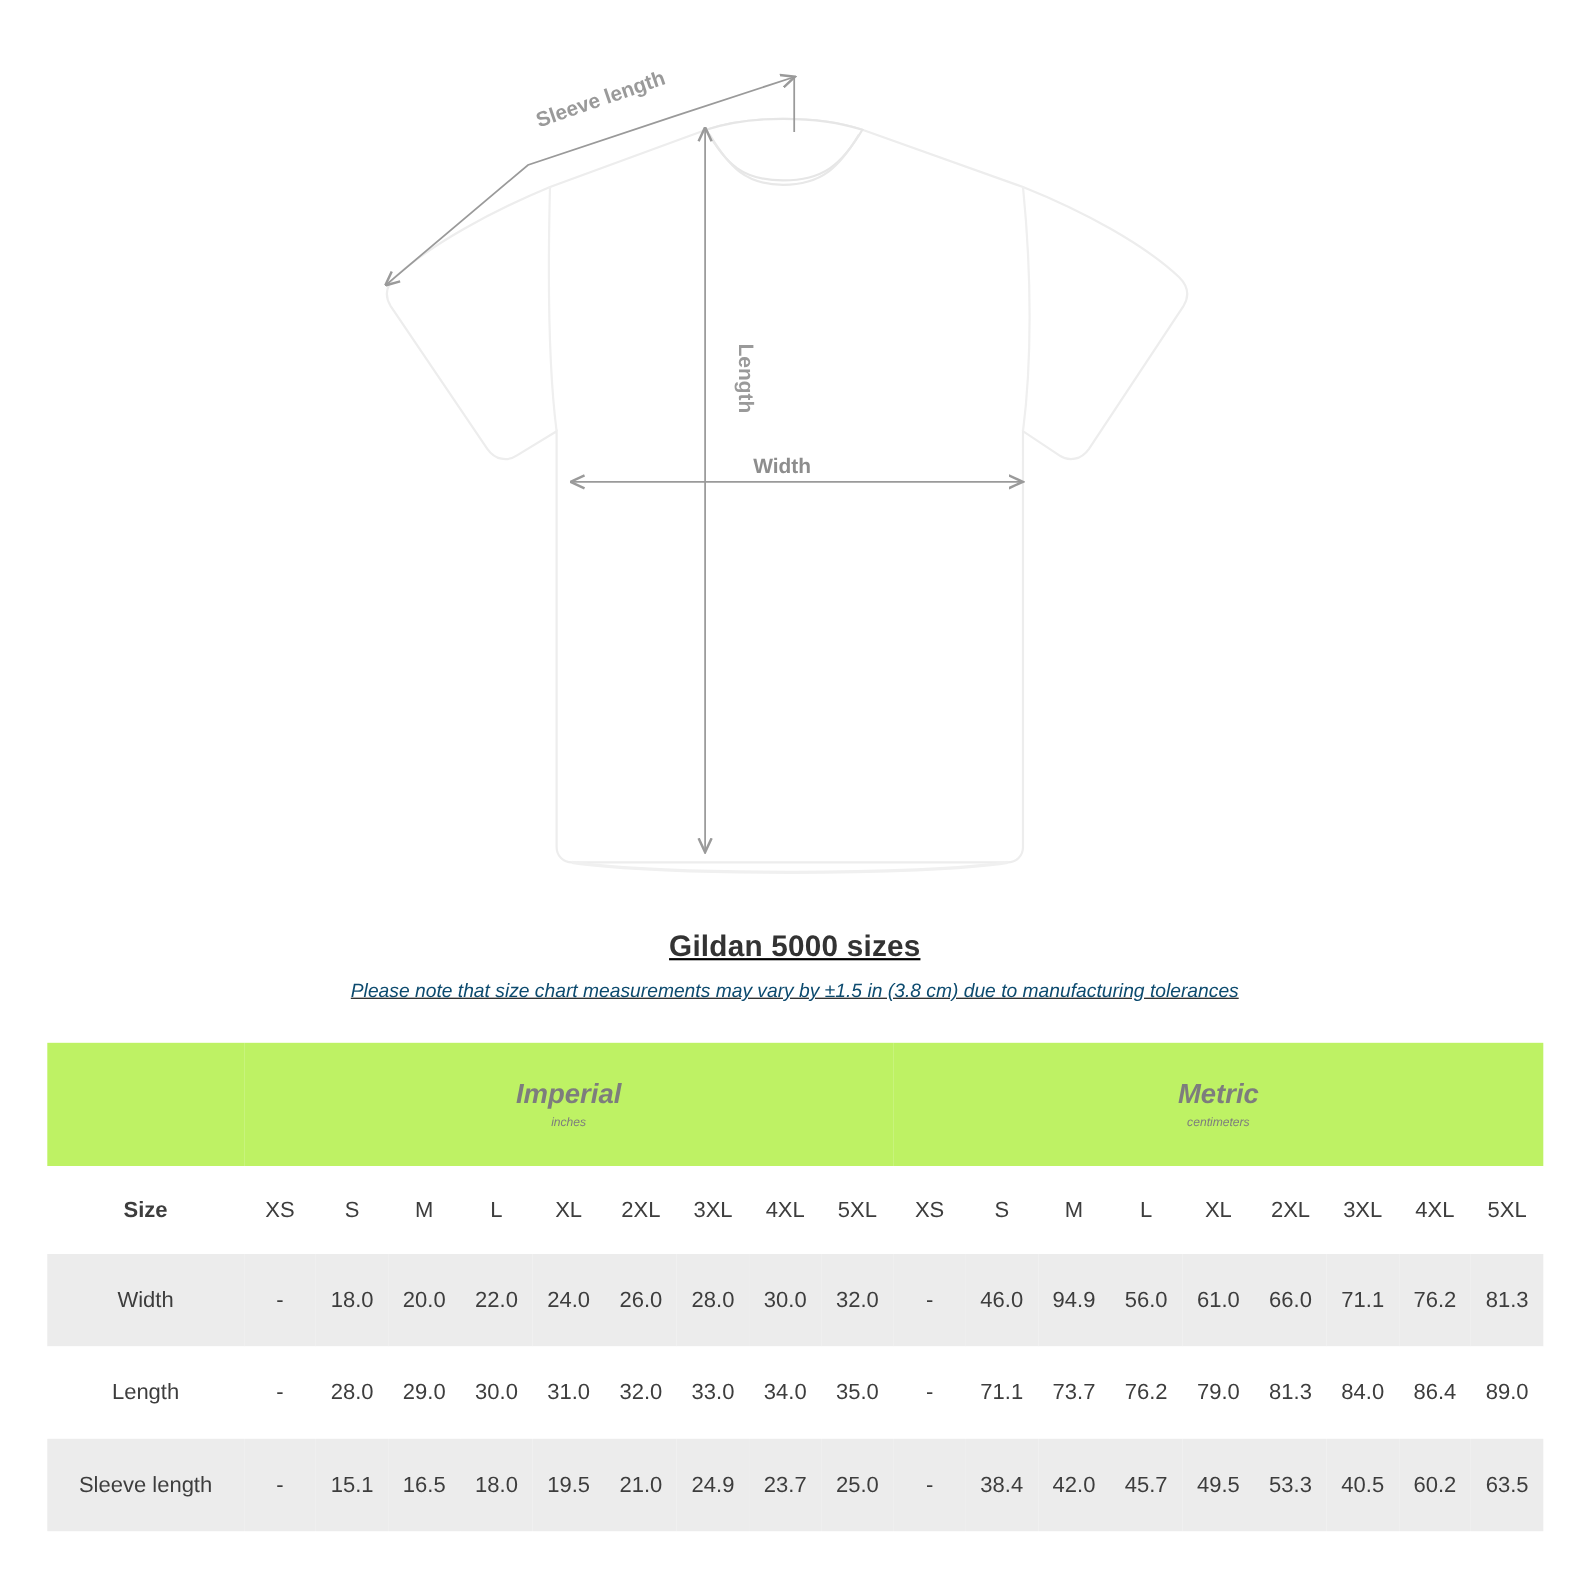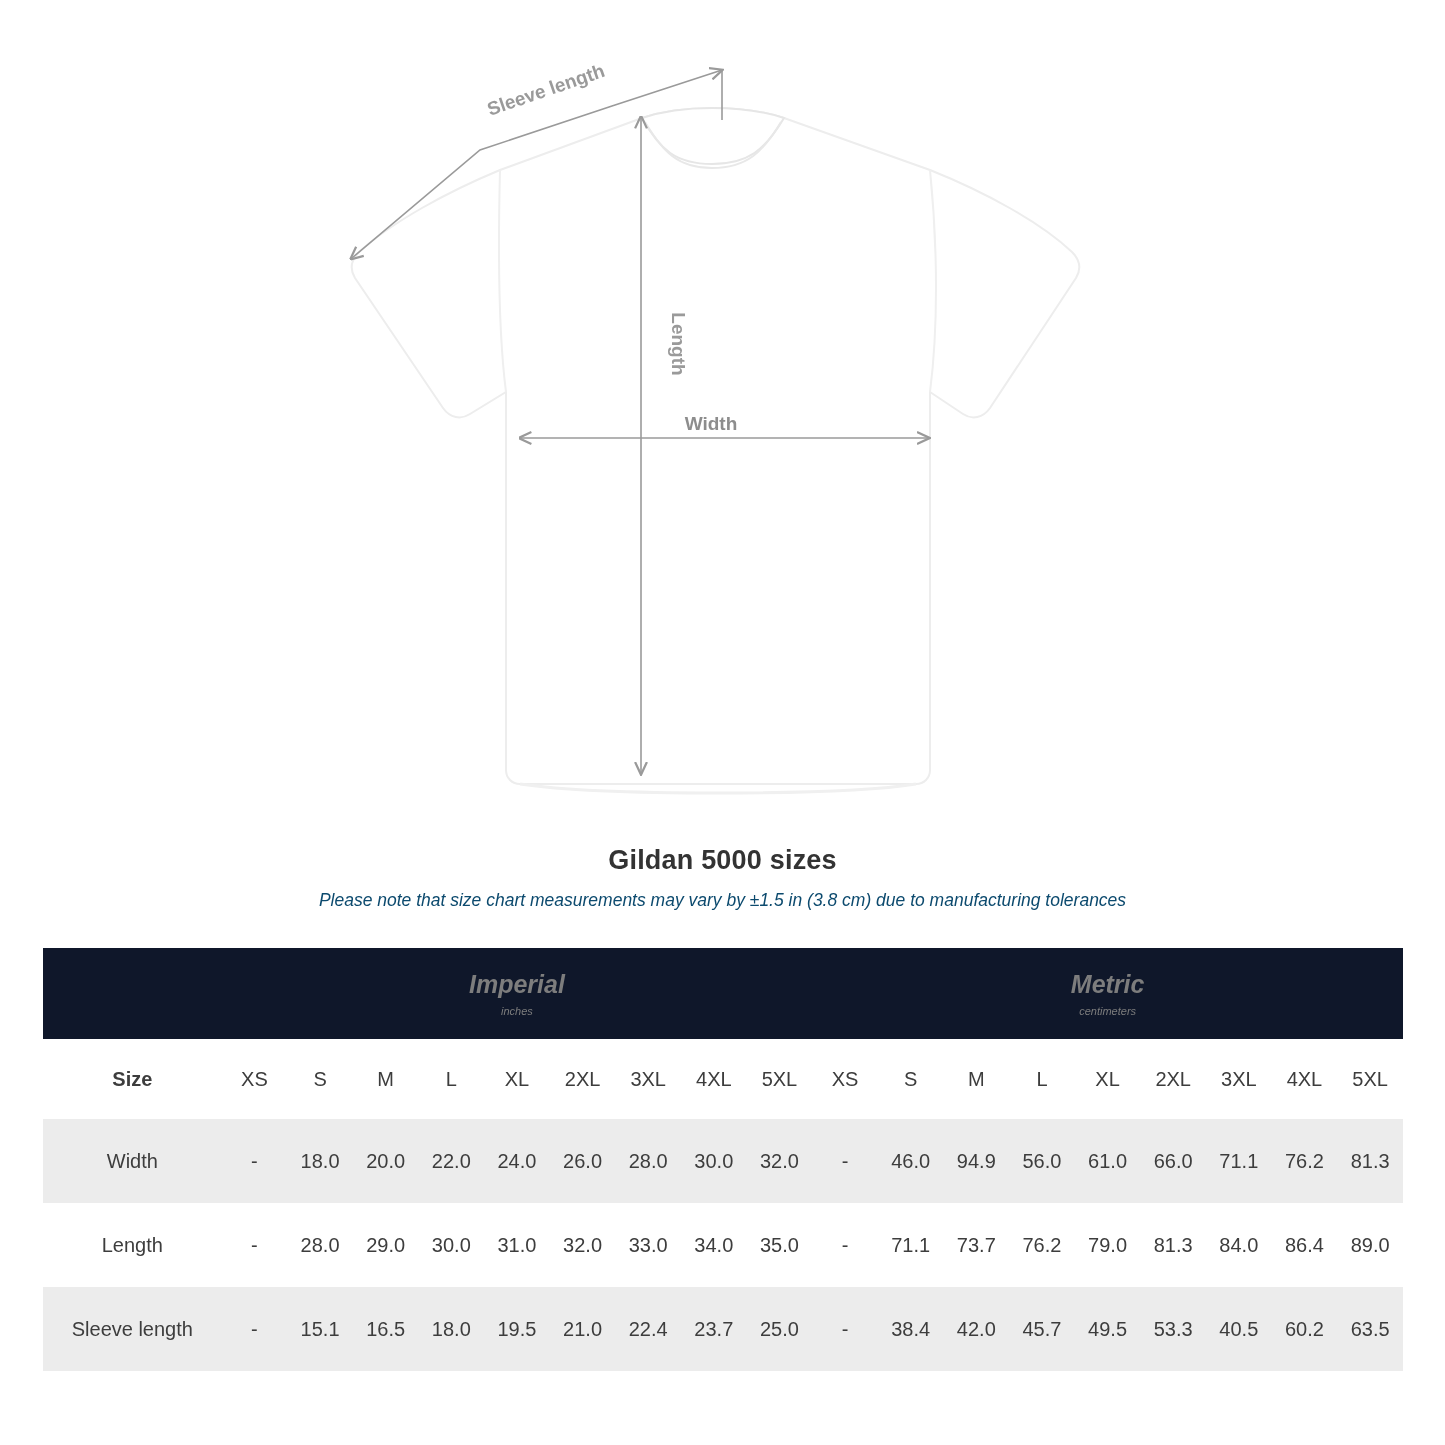--- a/index.html
+++ b/index.html
@@ -23,20 +23,21 @@
     width: 1445px; height: 830px;
   }
   #illustration svg { display: block; }
 
   
   #title-block {
     position: absolute;
     left: 0; top: 845px;
     width: 1445px;
     text-align: center;
+    text-decoration: underline;
   }
   #chart-title {
     font-size: 27px;
     font-weight: bold;
     color: #333333;
     letter-spacing: 0.2px;
     margin: 0;
   }
   #chart-note {
     margin-top: 14px;
@@ -58,22 +59,22 @@
   }
   table.size-table td, table.size-table th {
     border: 0;
     text-align: center;
     vertical-align: middle;
     font-weight: normal;
     color: #3c3c3c;
   }
   
   tr.system-row td {
-    background: #0f172a;
-    height: 91px;
+    background: #bef264;
+    height: 112px;
     padding: 0;
   }
   .sys-name {
     font-size: 25px;
     font-style: italic;
     font-weight: bold;
     color: #7d7d7d;
     line-height: 1.15;
   }
   .sys-unit {
@@ -267,21 +268,21 @@
         </tr>
 
         <tr class="data-row shaded">
           <td class="rowlabel">Sleeve length</td>
           <td>-</td>
           <td>15.1</td>
           <td>16.5</td>
           <td>18.0</td>
           <td>19.5</td>
           <td>21.0</td>
-          <td>22.4</td>
+          <td>24.9</td>
           <td>23.7</td>
           <td>25.0</td>
           <td>-</td>
           <td>38.4</td>
           <td>42.0</td>
           <td>45.7</td>
           <td>49.5</td>
           <td>53.3</td>
           <td>40.5</td>
           <td>60.2</td>

